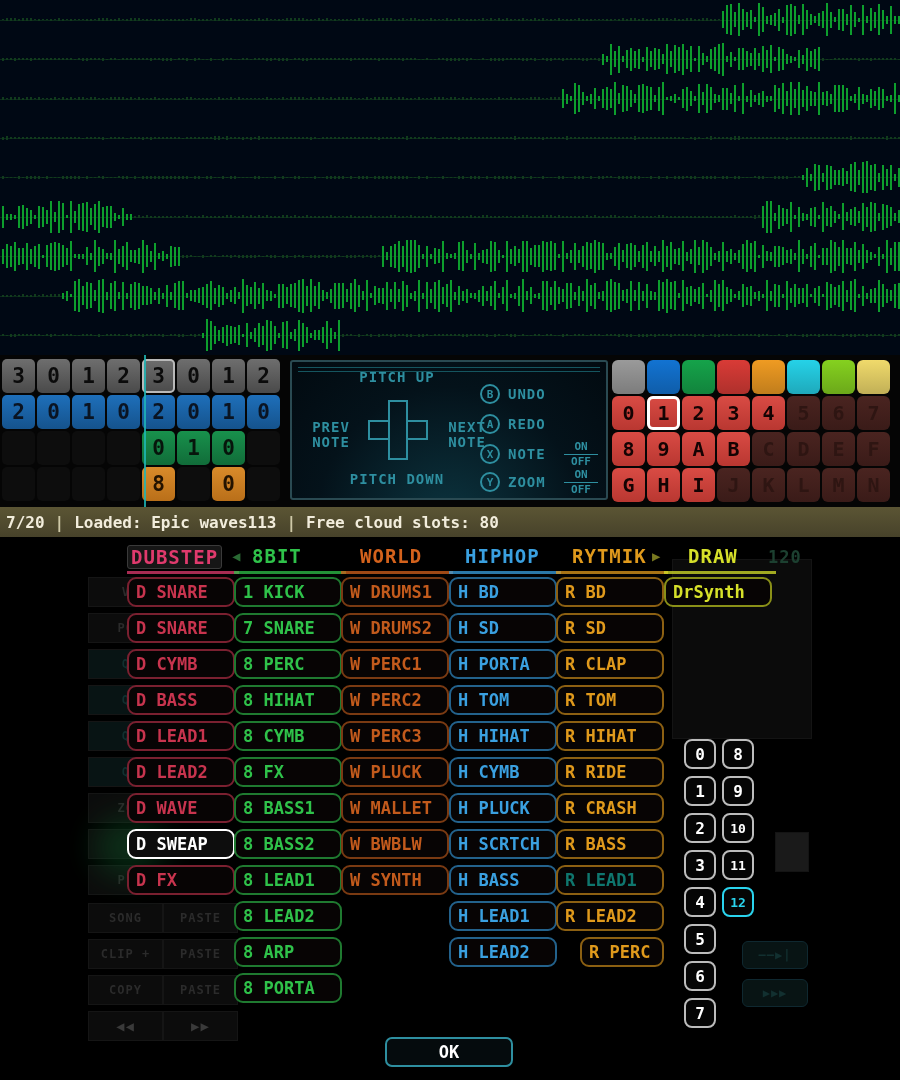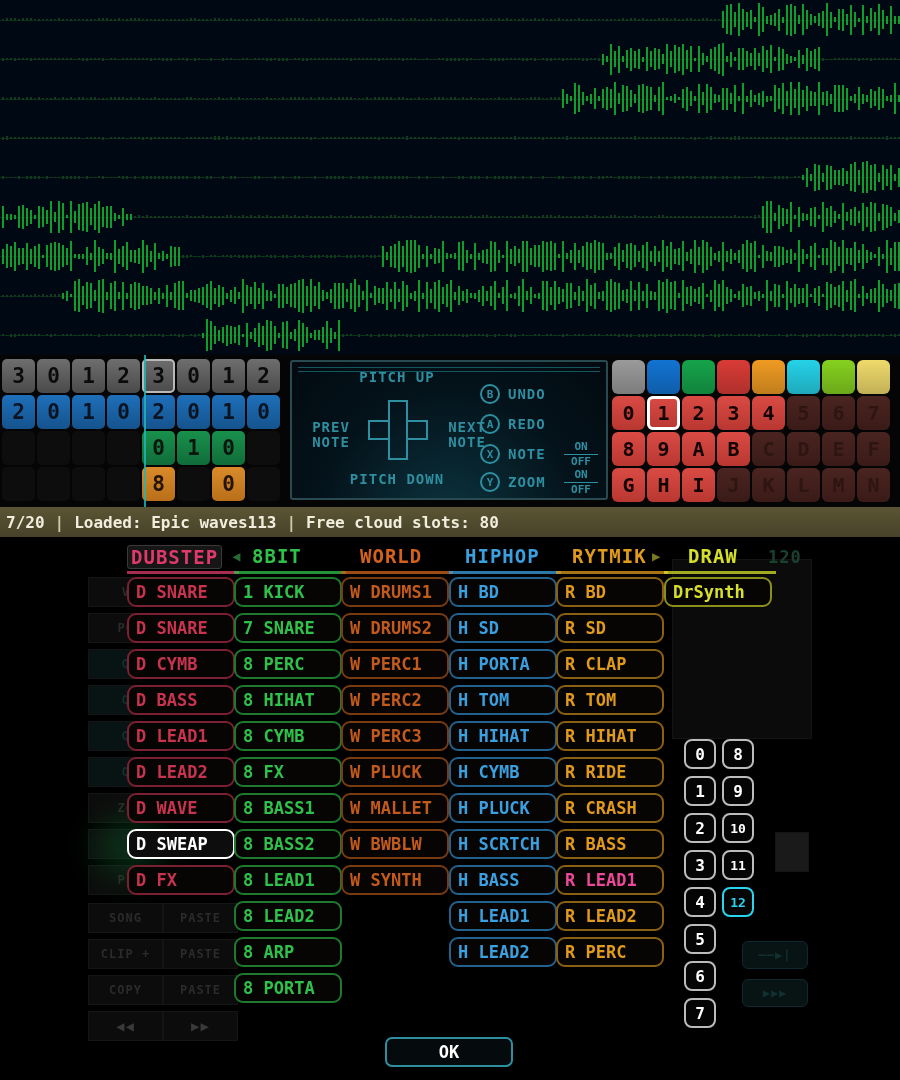--- a/index.html
+++ b/index.html
@@ -2464,23 +2464,23 @@
         </div>
         <div class="instcol" style="left: 556px;">
           <div class="inst-btn" style="border-color: rgb(140, 96, 18); color: rgb(224, 154, 28);">R BD</div>
           <div class="inst-btn" style="border-color: rgb(140, 96, 18); color: rgb(224, 154, 28);">R SD</div>
           <div class="inst-btn" style="border-color: rgb(140, 96, 18); color: rgb(224, 154, 28);">R CLAP</div>
           <div class="inst-btn" style="border-color: rgb(140, 96, 18); color: rgb(224, 154, 28);">R TOM</div>
           <div class="inst-btn" style="border-color: rgb(140, 96, 18); color: rgb(224, 154, 28);">R HIHAT</div>
           <div class="inst-btn" style="border-color: rgb(140, 96, 18); color: rgb(224, 154, 28);">R RIDE</div>
           <div class="inst-btn" style="border-color: rgb(140, 96, 18); color: rgb(224, 154, 28);">R CRASH</div>
           <div class="inst-btn" style="border-color: rgb(140, 96, 18); color: rgb(224, 154, 28);">R BASS</div>
-          <div class="inst-btn" style="border-color: rgb(140, 96, 18); color: #ec4899;">R LEAD1</div>
+          <div class="inst-btn" style="border-color: rgb(140, 96, 18); color: #0f766e;">R LEAD1</div>
           <div class="inst-btn" style="border-color: rgb(140, 96, 18); color: rgb(224, 154, 28);">R LEAD2</div>
-          <div class="inst-btn" style="border-color: rgb(140, 96, 18); color: rgb(224, 154, 28);">R PERC</div>
+          <div class="inst-btn" style="border-color: rgb(140, 96, 18); color: rgb(224, 154, 28); margin-left: 24px;">R PERC</div>
         </div>
         <div class="instcol" style="left: 664px;">
           <div class="inst-btn" style="border-color: rgb(138, 144, 24); color: rgb(214, 224, 42);">DrSynth</div>
         </div>
       </div>
     <div id="numpads">
         <div class="np-col" style="left: 0px;">
           <div class="np-btn" style="font-size: 16px;">0</div>
           <div class="np-btn" style="font-size: 16px;">1</div>
           <div class="np-btn" style="font-size: 16px;">2</div>

